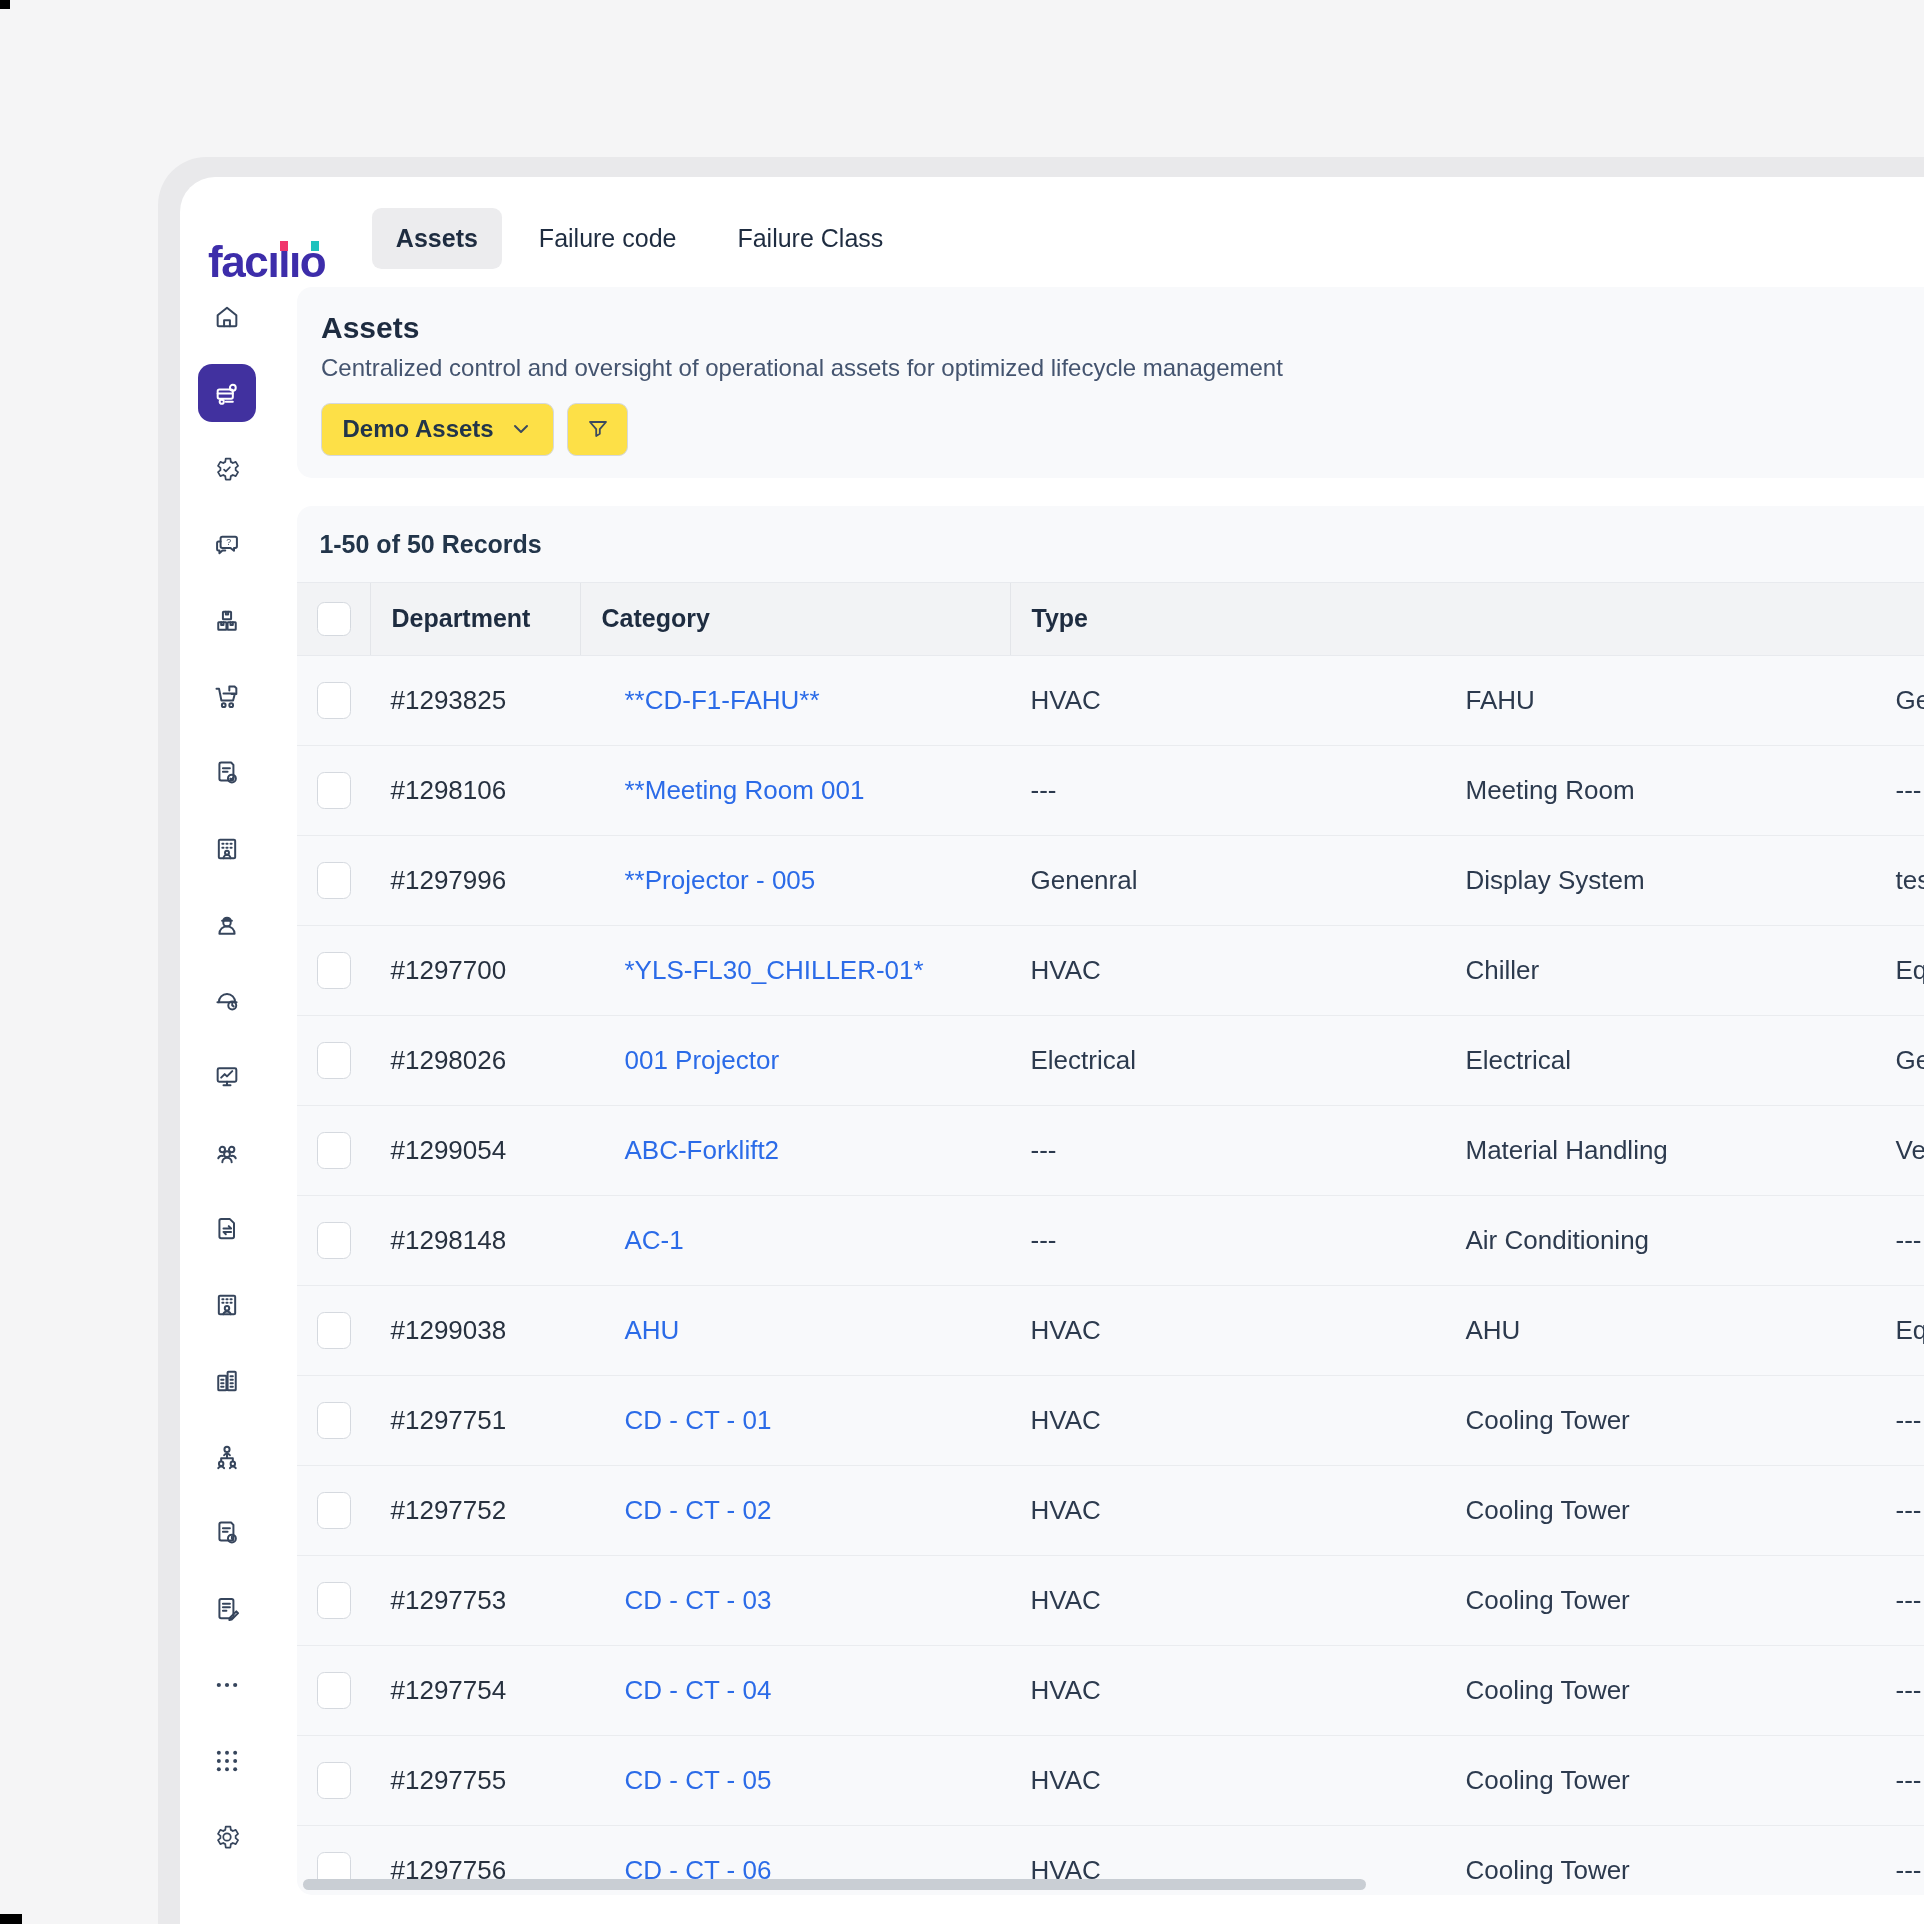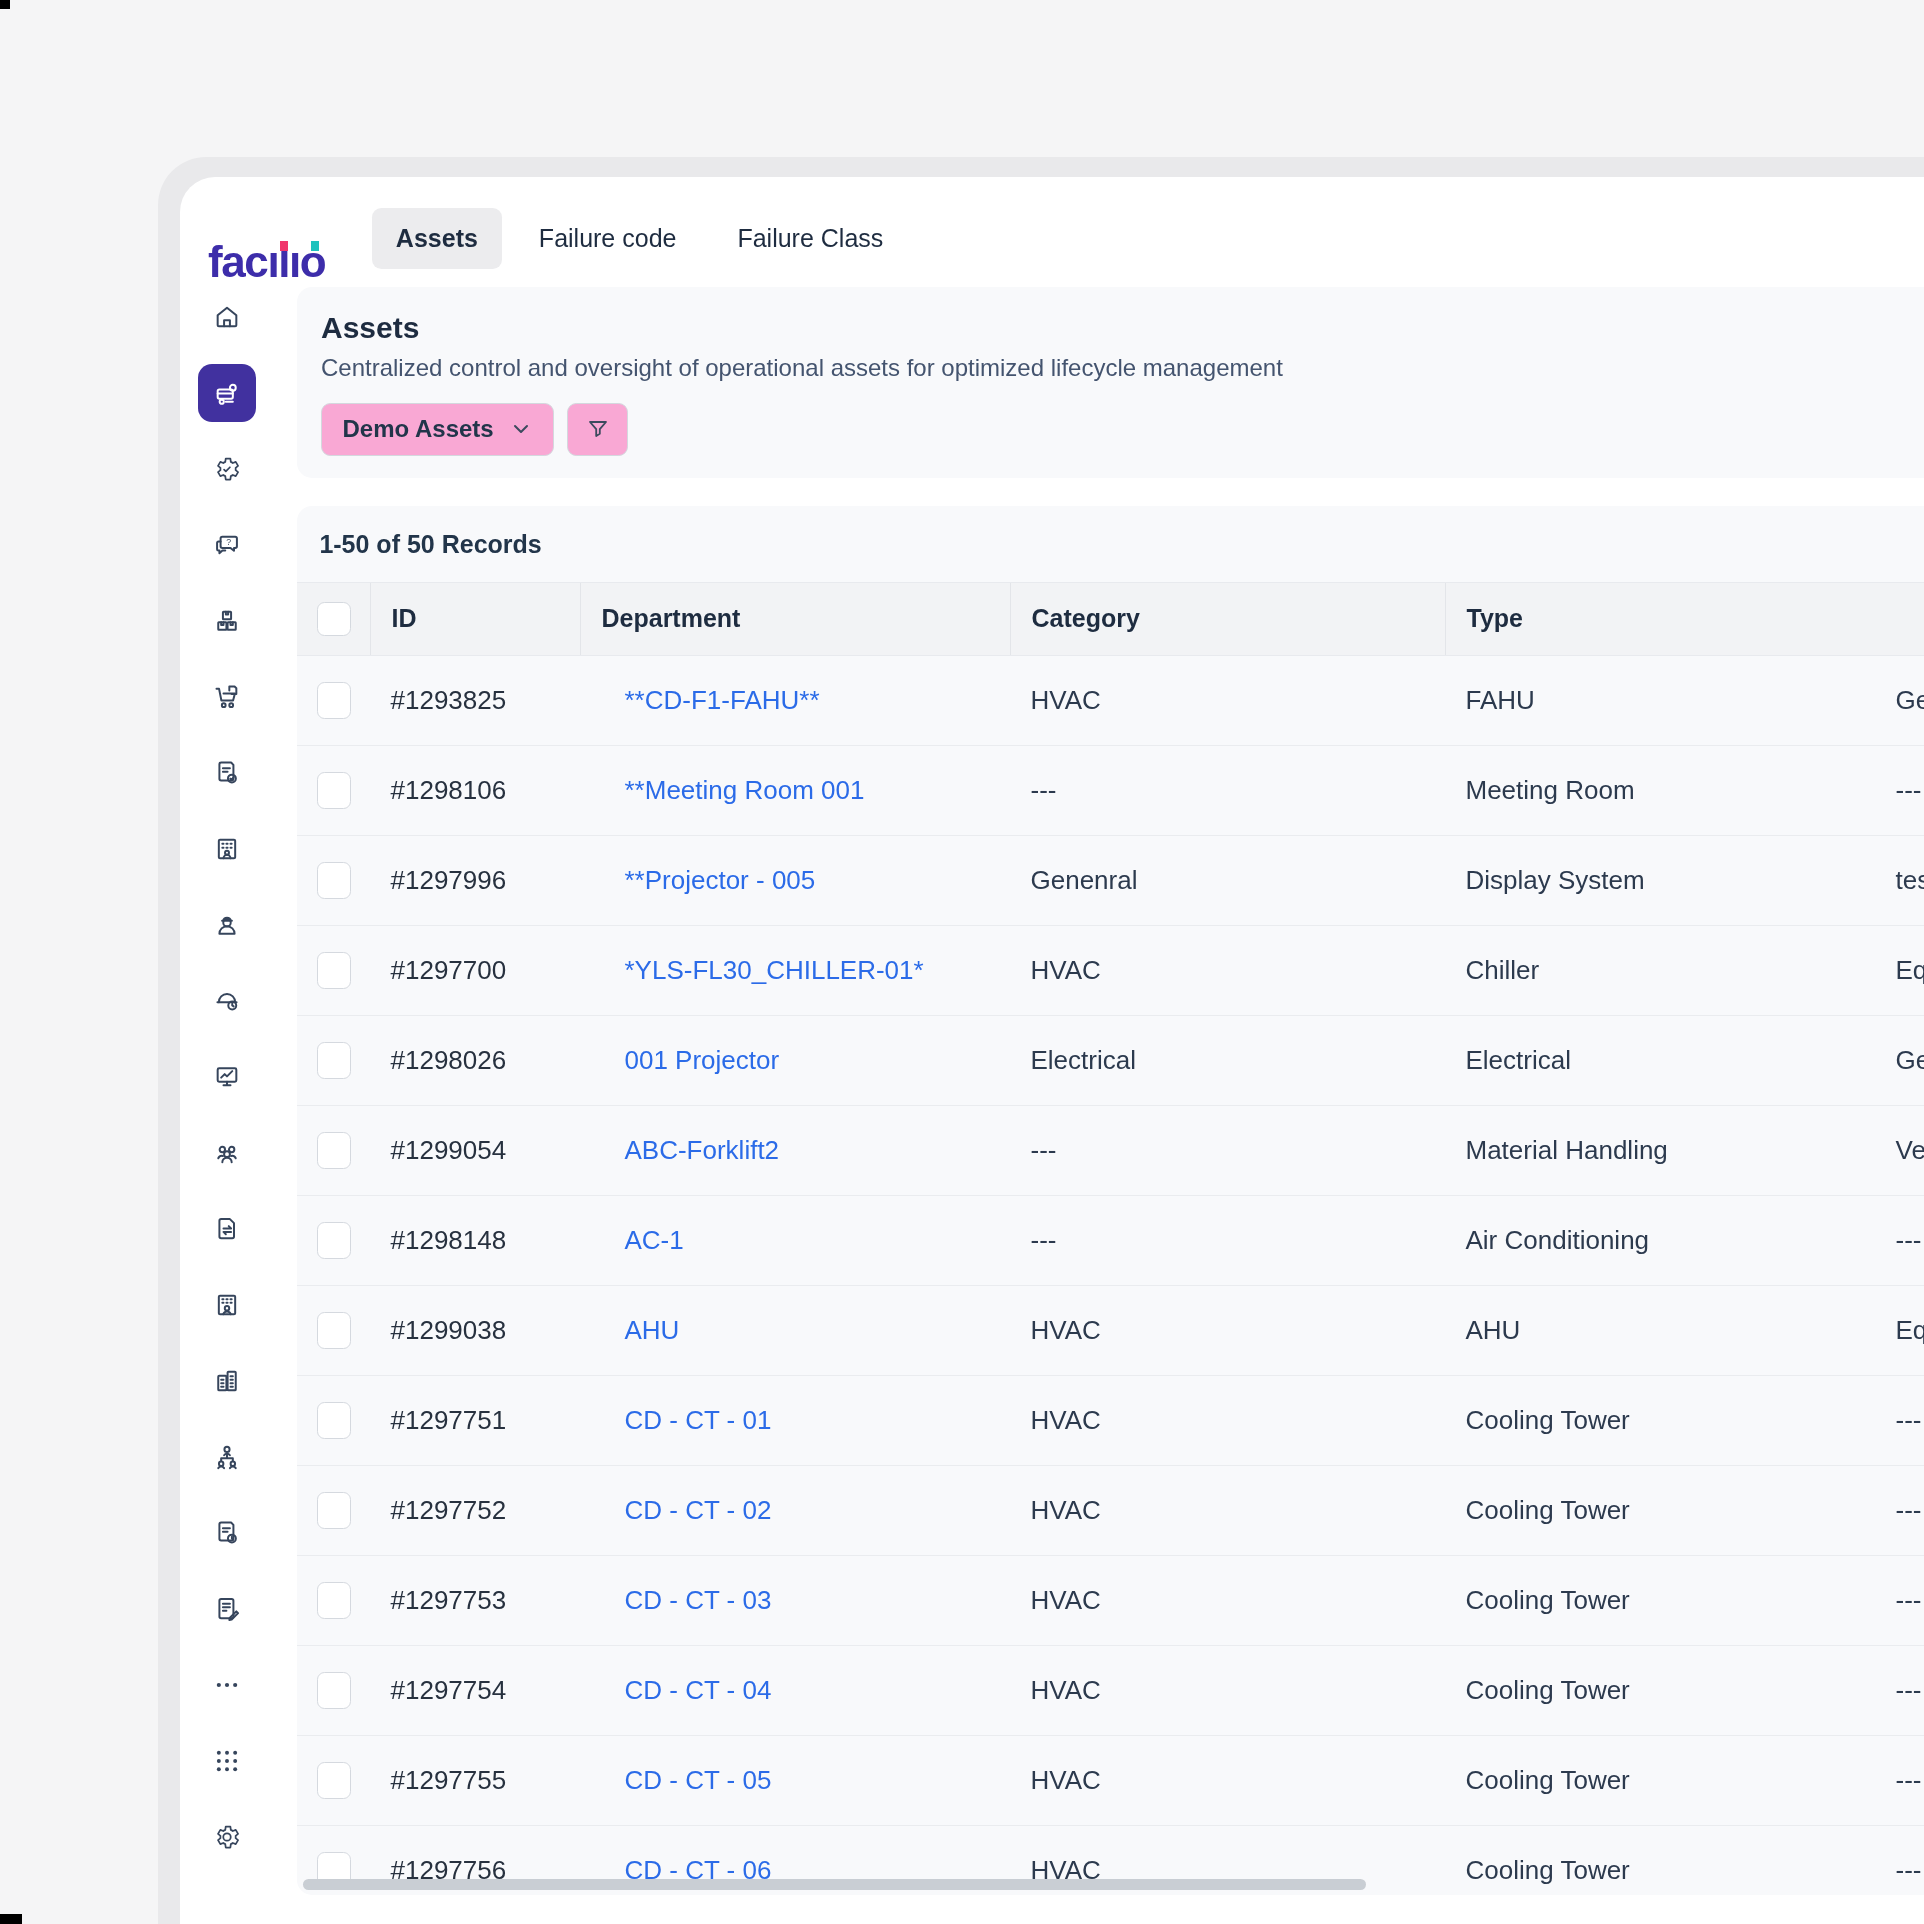--- a/index.html
+++ b/index.html
@@ -34,21 +34,21 @@
   .side-item.active{position:relative;}
   .side-item.active .pill{width:58px;height:58px;background:#41319f;border-radius:14px;display:flex;align-items:center;justify-content:center;color:#ffffff;}
 
   
   .main{position:absolute;left:117px;top:110px;width:1883px;}
   .card{background:#f8f9fb;border-radius:15px;}
   .head-card{padding:24px 24px 22.4px 24px;}
   .page-title{font-size:30px;font-weight:700;color:#1e2c40;margin:0 0 9.3px 0;}
   .page-sub{font-size:24px;color:#44546f;margin:0 0 20.5px 0;}
   .controls{display:flex;align-items:center;gap:13px;}
-  .btn{display:flex;align-items:center;justify-content:center;background:#f9a8d4;border:0.9px solid #d4d8de;border-radius:9.3px;height:53px;cursor:pointer;color:#22354a;}
+  .btn{display:flex;align-items:center;justify-content:center;background:#fde047;border:0.9px solid #d4d8de;border-radius:9.3px;height:53px;cursor:pointer;color:#22354a;}
   .btn.view{padding:0 20.5px;gap:15px;font-size:24px;font-weight:700;}
   .btn.icon-only{width:61px;}
   .btn svg{width:24px;height:24px;color:#3c4a5e;}
 
   .table-card{margin-top:28px;position:relative;height:1389px;overflow:hidden;}
   .records{font-size:25px;font-weight:700;color:#22354a;padding:24px 0 22.4px 22.4px;}
   .grid-row{display:grid;grid-template-columns:73px 210px 430px 435px 430px 392px;align-items:center;}
   .thead{background:#f2f3f5;height:72px;border-top:0.9px solid #e8eaee;border-bottom:0.9px solid #e8eaee;}
   .th{font-size:25px;font-weight:700;color:#1e2c40;padding-left:20.5px;height:100%;display:flex;align-items:center;border-left:0.9px solid #e3e5e9;overflow:hidden;white-space:nowrap;}
   .th.first{border-left:none;}
@@ -269,21 +269,20 @@
       </div>
     </div>
 
     <div class="card table-card">
       <div class="records">1-50 of 50 Records</div>
 
       <div class="grid-row thead">
         <div class="th first cb-wrap" style="padding-left:0;">
           <span class="checkbox"></span>
         </div>
-        <div class="th">ID</div>
         <div class="th">Department</div>
         <div class="th">Category</div>
         <div class="th">Type</div>
       </div>
 
       <div id="table-body">
   <div class="grid-row row">
     <div class="cb-wrap">
       <span class="checkbox"></span>
     </div>

